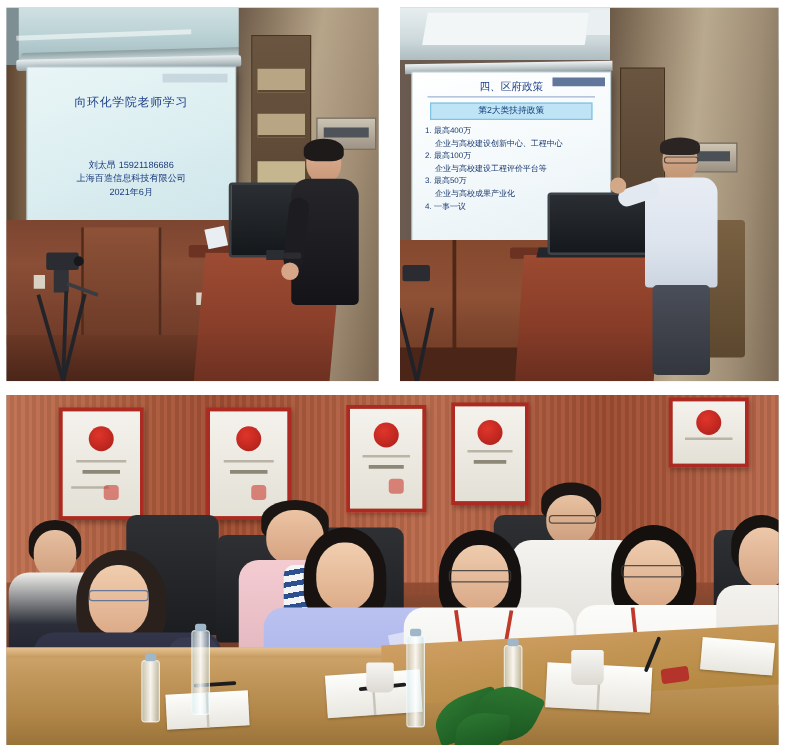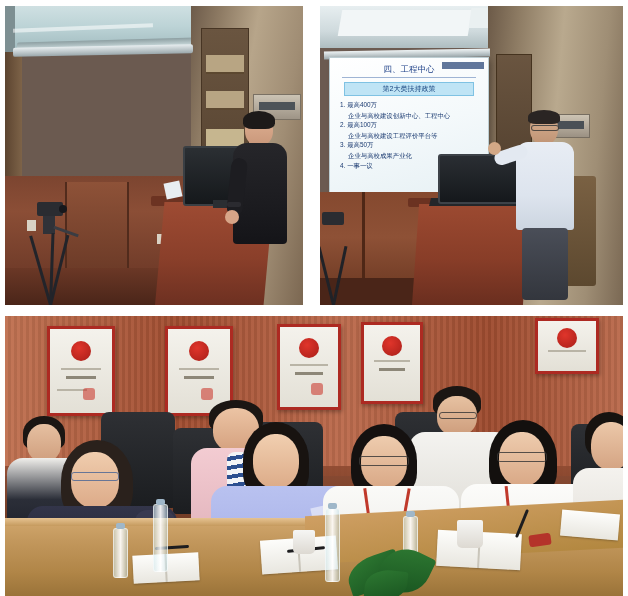--- a/index.html
+++ b/index.html
@@ -197,20 +197,29 @@
         <div class="p1-shelf" style="top:100px;height:26px;background:#c6b68f;"></div>
       </div>
       <div class="p1-frameR" style="left:62px;top:88px;">
           <i></i>
         </div>
     </div>
 
     <div class="p1-wallL"></div>
     <div class="p1-screenbar"></div>
 
+    <div class="p1-screen">
+      <div class="slide-tag"></div>
+      <div class="slide-title">向环化学院老师学习</div>
+      <div class="slide-lines">
+        <div>刘太昂 15921186686</div>
+        <div>上海百造信息科技有限公司</div>
+        <div>2021年6月</div>
+      </div>
+    </div>
 
     <div class="p1-wood"></div>
     <div class="p1-wooddoor"></div>
     <div class="p1-sw"></div>
     <div class="p1-sw2"></div>
     <div class="p1-floor"></div>
 
     <div class="p1-tripod">
       <div class="cam"></div>
       <div class="lens"></div>
@@ -246,21 +255,21 @@
     <div class="p2-wallR">
       <div class="p2-cabinet" style="left:8px;top:48px;"></div>
       <div class="p2-frameR" style="left:52px;top:108px;">
           <i></i>
         </div>
     </div>
 
     <div class="p2-screenbar"></div>
     <div class="p2-screen">
       <div class="s2-tag"></div>
-      <div class="s2-title">四、工程中心</div>
+      <div class="s2-title">四、区府政策</div>
       <div class="s2-titlerule"></div>
       <div class="s2-sub">第2大类扶持政策</div>
       <div class="s2-list">
         <div class="li">
           <span>1.</span>
           <span>最高400万</span>
         </div>
         <div class="sub">企业与高校建设创新中心、工程中心</div>
         <div class="li">
           <span>2.</span>

